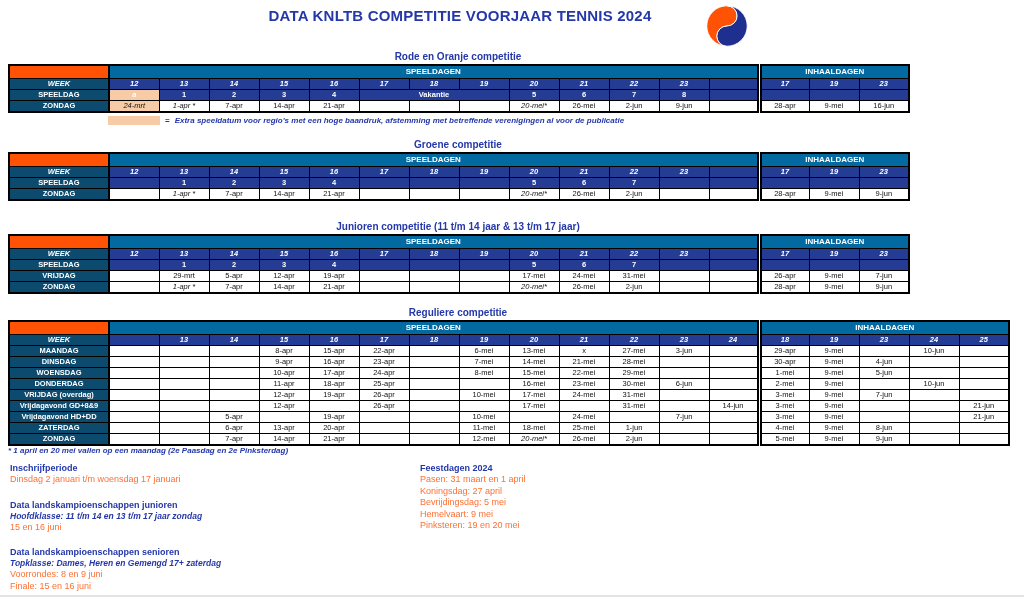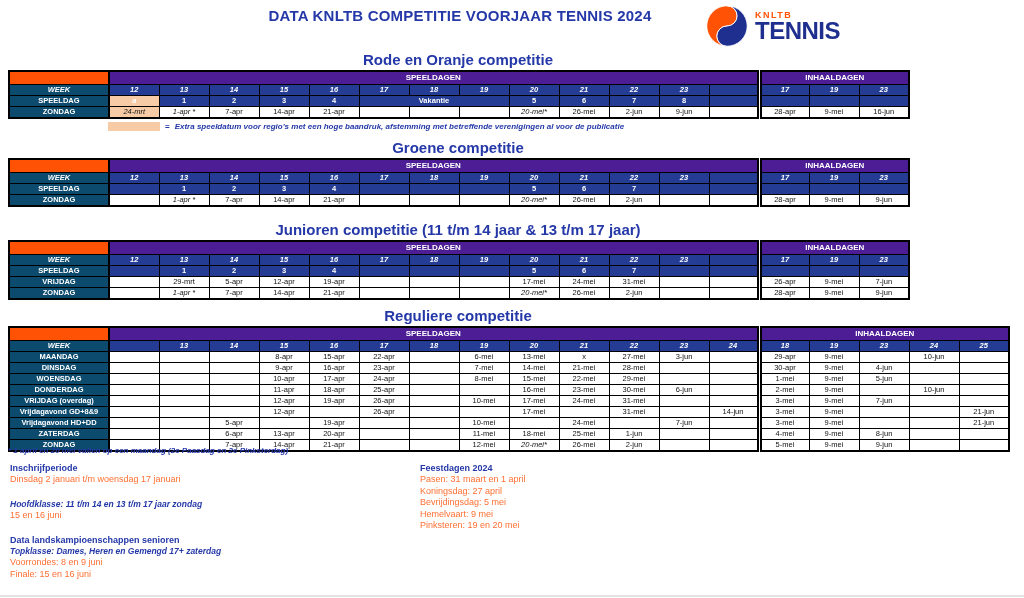--- a/index.html
+++ b/index.html
@@ -3,25 +3,25 @@
 <meta charset="utf-8">
 <style>
   html,body{margin:0;padding:0}
   body{width:1024px;height:598px;background:#fff;font-family:"Liberation Sans",sans-serif;position:relative;overflow:hidden}
   .page-title{position:absolute;top:7px;left:0;width:920px;text-align:center;font-size:15px;font-weight:bold;color:#2438A8;letter-spacing:.2px}
   .logo{position:absolute;top:3px;left:704px;display:flex;align-items:center}
   .logo-text{margin-left:5px;display:flex;flex-direction:column}
   .logo-knltb{color:#FF5204;font-weight:bold;font-size:9px;letter-spacing:1.5px}
   .logo-tennis{color:#1F2F8F;font-weight:bold;font-size:24px;line-height:22px;letter-spacing:-.5px}
   .tblwrap{position:absolute;left:8px}
-  .tbl-title{width:900px;text-align:center;font-size:15px;font-weight:bold;color:#2438A8;margin-bottom:2px}
+  .tbl-title{width:900px;text-align:center;font-size:10px;font-weight:bold;color:#2438A8;margin-bottom:2px}
   table{border-collapse:collapse;table-layout:fixed;background:#fff;border:2px solid #000}
   td{border:1px solid #000;height:10px;padding:0;text-align:center;font-size:7.5px;line-height:10px;white-space:nowrap;overflow:hidden;color:#111;vertical-align:middle}
   tr.band td{height:12px}
-  td.band{background:#4c1d95;color:#fff;font-weight:bold;font-size:8px}
+  td.band{background:#0369a1;color:#fff;font-weight:bold;font-size:8px}
   td.corner{background:#FF5204;border-right:2px solid #000}
   td.label{background:#0c4a6e;color:#fff;font-weight:bold;border-right:2px solid #000;font-size:7.5px}
   td.wk{font-style:italic}
   td.week{background:#243C94;color:#fff;font-weight:bold;font-style:italic}
   td.bluec{background:#243C94;color:#fff;font-weight:bold}
   td.dayc{background:#fff}
   td.hl{background:#F6CBA5}
   td.it{font-style:italic}
   td.sep{border-left:5px double #000}
   .note{display:flex;align-items:center;margin-top:2px;margin-left:100px;height:10px}
@@ -40,24 +40,20 @@
 </head>
 <body>
 
 <div class="page-title">DATA KNLTB COMPETITIE VOORJAAR TENNIS 2024</div>
 
 <div class="logo">
   <svg viewBox="0 0 50 50" width="46" height="46">
     <path fill="#FF5204" stroke="#fff" stroke-width="1" d="M25 3 A22 22 0 1 0 25 47 A11 11 0 0 1 25 25 A11 11 0 0 0 25 3 Z"></path>
     <path fill="#1F2F8F" stroke="#fff" stroke-width="1" d="M25 47 A22 22 0 1 0 25 3 A11 11 0 0 1 25 25 A11 11 0 0 0 25 47 Z"></path>
   </svg>
-  <div class="logo-text">
-    <span class="logo-knltb">KNLTB</span>
-    <span class="logo-tennis">TENNIS</span>
-  </div>
 </div>
 
 <div class="tblwrap" style="top:51px">
   <div class="tbl-title">Rode en Oranje competitie</div>
   <div>
       <table>
         <colgroup>
           <col style="width: 100px;">
           <col style="width: 50px;">
           <col style="width: 50px;">
@@ -593,20 +589,21 @@
       </table>
     </div>
 </div>
 
 <div class="footnote">* 1 april en 20 mei vallen op een maandag (2e Paasdag en 2e Pinksterdag)</div>
 
 <div class="footer-left">
   <div class="f-h">Inschrijfperiode</div>
   <div class="f-line">Dinsdag 2 januari t/m woensdag 17 januari</div>
   <div class="f-gap"></div>
+  <div class="f-h">Data landskampioenschappen junioren</div>
   <div class="f-sub">Hoofdklasse: 11 t/m 14 en 13 t/m 17 jaar zondag</div>
   <div class="f-line">15 en 16 juni</div>
   <div class="f-gap"></div>
   <div class="f-h">Data landskampioenschappen senioren</div>
   <div class="f-sub">Topklasse: Dames, Heren en Gemengd 17+ zaterdag</div>
   <div class="f-line">Voorrondes: 8 en 9 juni</div>
   <div class="f-line">Finale: 15 en 16 juni</div>
 </div>
 
 <div class="footer-feest">

